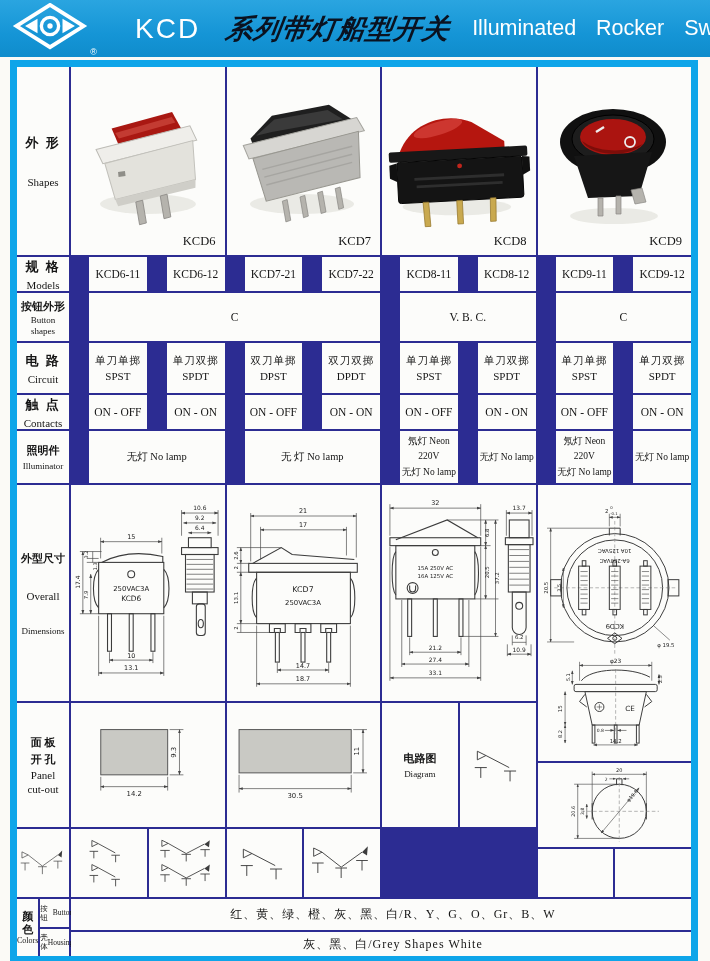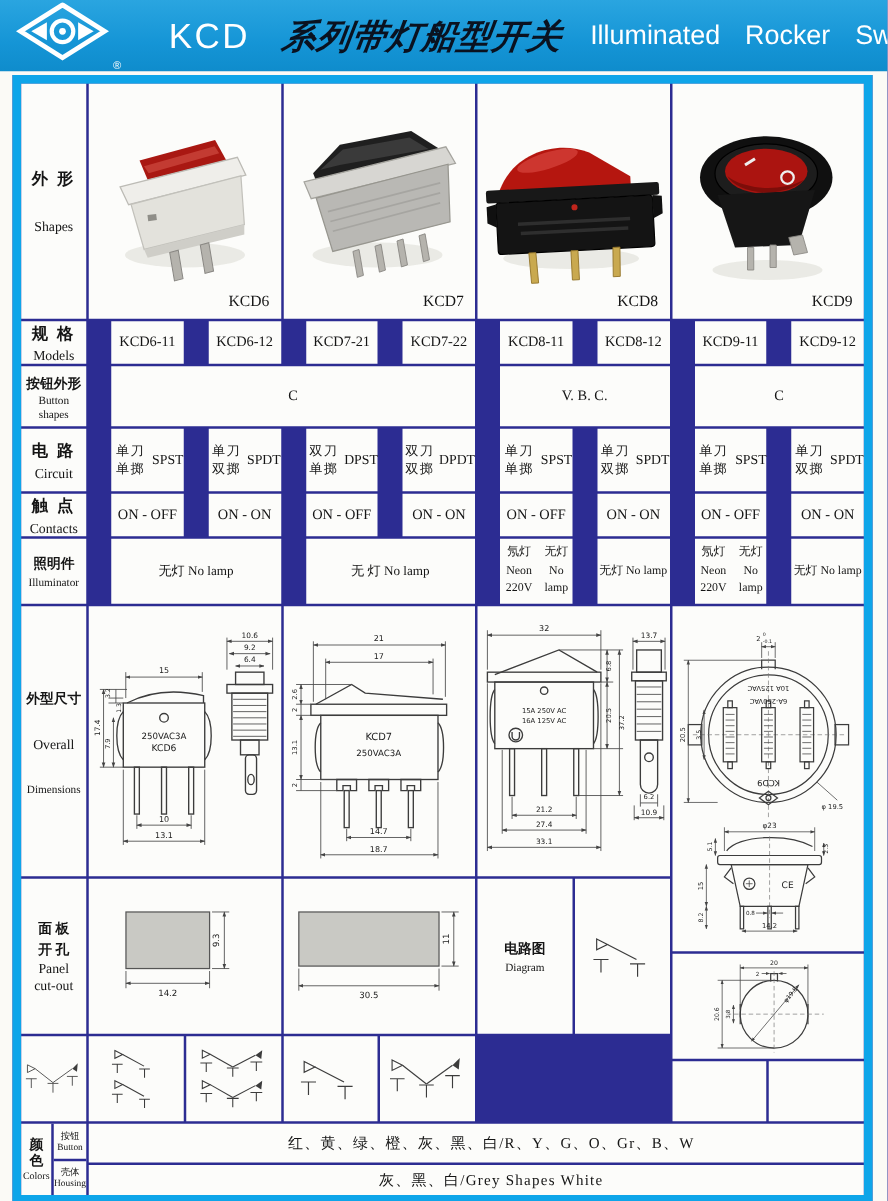--- a/index.html
+++ b/index.html
@@ -37,21 +37,21 @@
   .cn{font-size:13px;letter-spacing:2px;font-weight:600;white-space:nowrap;}
   .cn.small{font-size:11px;letter-spacing:0;}
   .en{font-size:11px;}
   .en.small{font-size:9px;}
   .gap-lg{gap:24px;}
   .grey{background:linear-gradient(180deg,#d7d7d3 0%,#f2f2ee 50%,#e2e2de 100%);}
   .cyan{background:#cfeaf3;}
   .cell{display:flex;align-items:center;justify-content:center;text-align:center;font-size:11.5px;margin-left:18px;}
   .s2{grid-column:span 2;}
   .s4{grid-column:span 4;}
-  .two-line{flex-direction:row;gap:2px;}
+  .two-line{flex-direction:column;gap:2px;}
   .circ-cn{font-size:10.5px;letter-spacing:1px;}
   .circ-en{font-size:11px;}
   .ill{font-size:9.5px;line-height:1.55;}
   .ill-lg{font-size:10.5px;}
   .photo{position:relative;display:flex;align-items:center;justify-content:center;background:#fdfdfb;}
   .pname{position:absolute;right:9px;bottom:6px;font-size:12.5px;}
   .draw{display:flex;align-items:center;justify-content:center;}
   .sym{display:flex;align-items:center;justify-content:center;}
   
   .k9merge{grid-column:8/10;grid-row:7/10;background:#2c2c92 !important;display:flex;flex-direction:column;gap:2px;}
@@ -59,21 +59,21 @@
   .k9a{height:276px;display:flex;align-items:center;justify-content:center;}
   .k9b{height:84px;display:flex;align-items:center;justify-content:center;}
   .k9c{flex:1;display:flex;gap:2px;background:#2c2c92 !important;}
   .k9c > div{flex:1;background:#fcfcfa;}
   
   .colhead{grid-column:1;grid-row:10/12;background:#c9e4f1;display:flex;padding:0;}
   .colhead .lft{width:24px;display:flex;flex-direction:column;align-items:center;justify-content:center;gap:0;}
   .colhead .lft .cc{font-size:11px;font-weight:600;line-height:1.15;}
   .colhead .lft .ce2{font-size:8px;}
   .colhead .rgt{flex:1;display:flex;flex-direction:column;border-left:2px solid #2c2c92;}
-  .colhead .rgt .sub{flex:1;display:flex;flex-direction:column;align-items:center;justify-content:center;font-size:7.5px;line-height:1.2;}
+  .colhead .rgt .sub{flex:1;display:flex;align-items:center;justify-content:center;font-size:7.5px;line-height:1.2;}
   .colhead .rgt .sub + .sub{border-top:2px solid #2c2c92;text-align:right;}
   .colvals{grid-column:2/10;display:flex;align-items:center;justify-content:center;font-size:12px;letter-spacing:1px;padding-left:24px;}
   
   .ln{fill:none;stroke:#3c3c3c;stroke-width:1.1;}
   .dm{fill:none;stroke:#4a4a4a;stroke-width:0.7;}
   .cl{fill:none;stroke:#777;stroke-width:0.6;stroke-dasharray:4 2.5;}
   text.dt{fill:#222;font-family:"DejaVu Sans",sans-serif;}
 </style>
 </head>
 <body>

